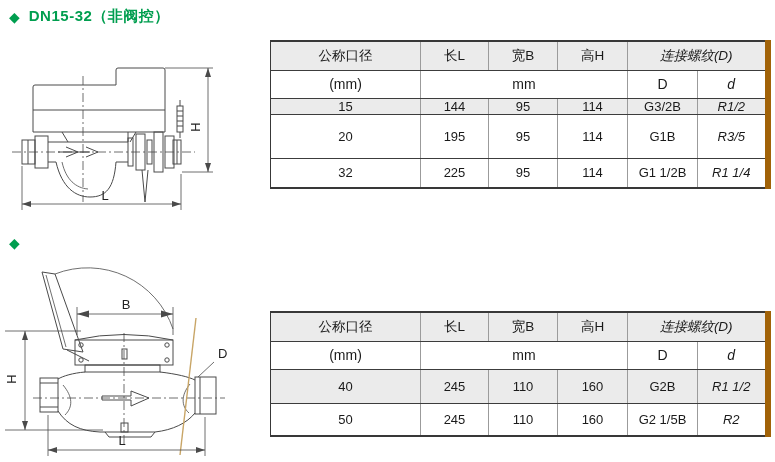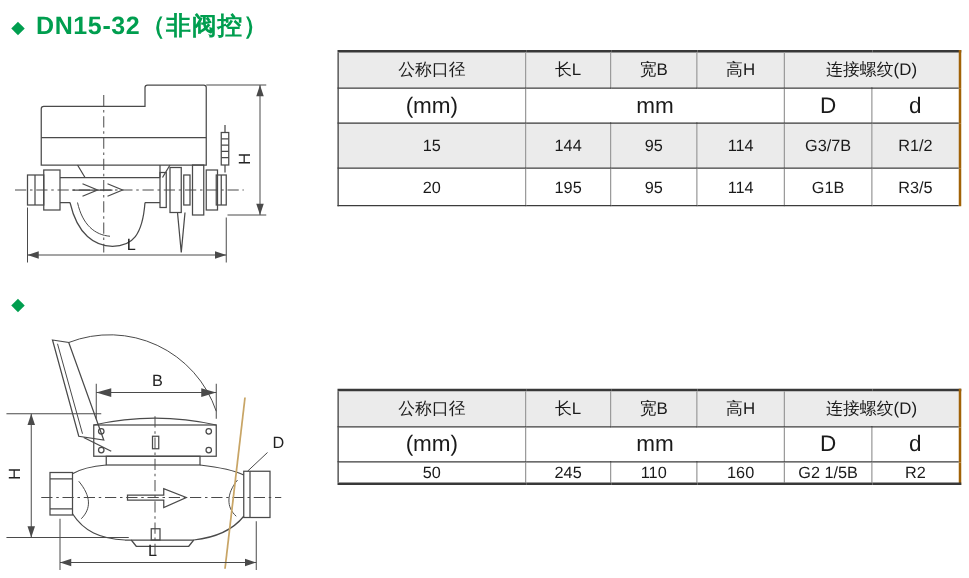--- a/index.html
+++ b/index.html
@@ -2,33 +2,33 @@
 <html><head>
 <meta charset="utf-8">
 <style>
   * { margin:0; padding:0; box-sizing:border-box; }
   html,body { background:#fff; }
   body { font-family:"Liberation Sans","DejaVu Sans",sans-serif; }
   .page { position:relative; width:775px; height:462px; background:#ffffff; overflow:hidden; }
 
   .sec-title { position:absolute; display:flex; align-items:center; gap:9px; color:#009e4f; }
   .diamond { font-size:14px; line-height:1; }
-  .title-text { font-size:20px; font-weight:bold; letter-spacing:0.5px; }
+  .title-text { font-size:15px; font-weight:bold; letter-spacing:0.5px; }
 
   .spec-table { position:absolute; border-collapse:collapse; table-layout:fixed;
                 font-size:13px; color:#1a1a1a; text-align:center; }
   .spec-table td { border:1px solid #9b9b9b; border-top:1px solid #3c3c3c; border-bottom:1px solid #3c3c3c;
                    padding:0; font-weight:normal; vertical-align:middle; }
   .spec-table tr.first td { border-top:2px solid #383838; }
   .spec-table tr.last  td { border-bottom:2px solid #383838; }
   .spec-table td.first { border-left:1px solid #383838; }
-  .spec-table td.last  { border-right:2px solid #a16207; }
+  .spec-table td.last  { border-right:6px solid #a16207;font-style:italic; }
   .spec-table tr.shade td { background:#ebebeb; }
   .spec-table .hdr { font-size:13.5px; }
-  .spec-table .unit { font-size:18px;margin-left:28px; }
+  .spec-table .unit { font-size:14px;margin-left:28px; }
 
   svg.drawing { position:absolute; }
   svg.drawing path, svg.drawing rect, svg.drawing line, svg.drawing circle, svg.drawing polyline
     { fill:none; stroke:#4a4a4a; stroke-width:1; }
   svg.drawing .thin { stroke-width:0.8; }
   svg.drawing .cl { stroke-width:0.8; stroke-dasharray:9 3 2 3; }
   svg.drawing polygon.arr { fill:#4a4a4a; stroke:none; }
   svg.drawing path.flow { fill:#ffffff; stroke:#4a4a4a; }
   svg.drawing text { fill:#222; stroke:none; font-size:13px; font-family:"Liberation Sans","DejaVu Sans",sans-serif; }
   svg.drawing line.tan { stroke:#c8a566; stroke-width:1.4; }
@@ -122,35 +122,43 @@
         <td class="hdr">宽B</td>
         <td class="hdr">高H</td>
         <td class="last hdr" colspan="2">连接螺纹(D)</td>
       </tr>
       <tr style="height:28px">
         <td class="first unit">(mm)</td>
         <td class="unit" colspan="3">mm</td>
         <td class="unit">D</td>
         <td class="last unit">d</td>
       </tr>
-      <tr class="shade" style="height:36px">
+      <tr class="shade" style="height:16px">
         <td class="first">15</td>
         <td>144</td>
         <td>95</td>
         <td>114</td>
-        <td>G3/7B</td>
+        <td>G3/2B</td>
         <td class="last">R1/2</td>
       </tr>
-      <tr style="height:30px">
+      <tr style="height:44px">
         <td class="first">20</td>
         <td>195</td>
         <td>95</td>
         <td>114</td>
         <td>G1B</td>
         <td class="last">R3/5</td>
+      </tr>
+      <tr class="last" style="height:30px">
+        <td class="first">32</td>
+        <td>225</td>
+        <td>95</td>
+        <td>114</td>
+        <td>G1 1/2B</td>
+        <td class="last">R1 1/4</td>
       </tr>
     </tbody>
   </table>
 
   <div class="sec-title" style="left:9px; top:236px;">
     <span class="diamond">◆</span>
   </div>
 
   <svg class="drawing" style="left:5px; top:265px;" width="255" height="197" viewBox="0 0 255 197">
     <g>
@@ -236,21 +244,29 @@
         <td class="hdr">宽B</td>
         <td class="hdr">高H</td>
         <td class="last hdr" colspan="2">连接螺纹(D)</td>
       </tr>
       <tr style="height:28px">
         <td class="first unit">(mm)</td>
         <td class="unit" colspan="3">mm</td>
         <td class="unit">D</td>
         <td class="last unit">d</td>
       </tr>
-      <tr class="last" style="height:18px">
+      <tr class="shade" style="height:34px">
+        <td class="first">40</td>
+        <td>245</td>
+        <td>110</td>
+        <td>160</td>
+        <td>G2B</td>
+        <td class="last">R1 1/2</td>
+      </tr>
+      <tr class="last" style="height:33px">
         <td class="first">50</td>
         <td>245</td>
         <td>110</td>
         <td>160</td>
         <td>G2 1/5B</td>
         <td class="last">R2</td>
       </tr>
     </tbody>
   </table>
 

